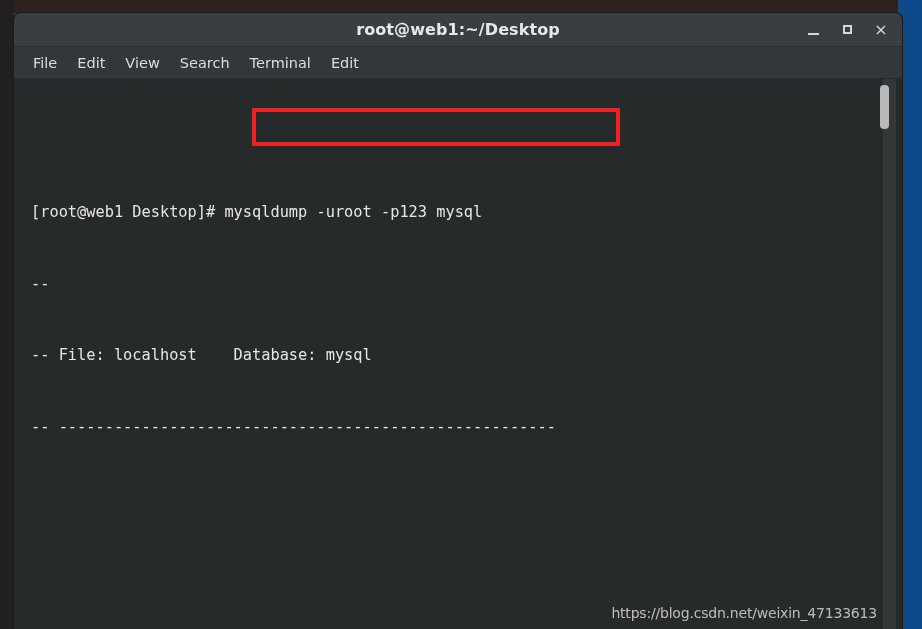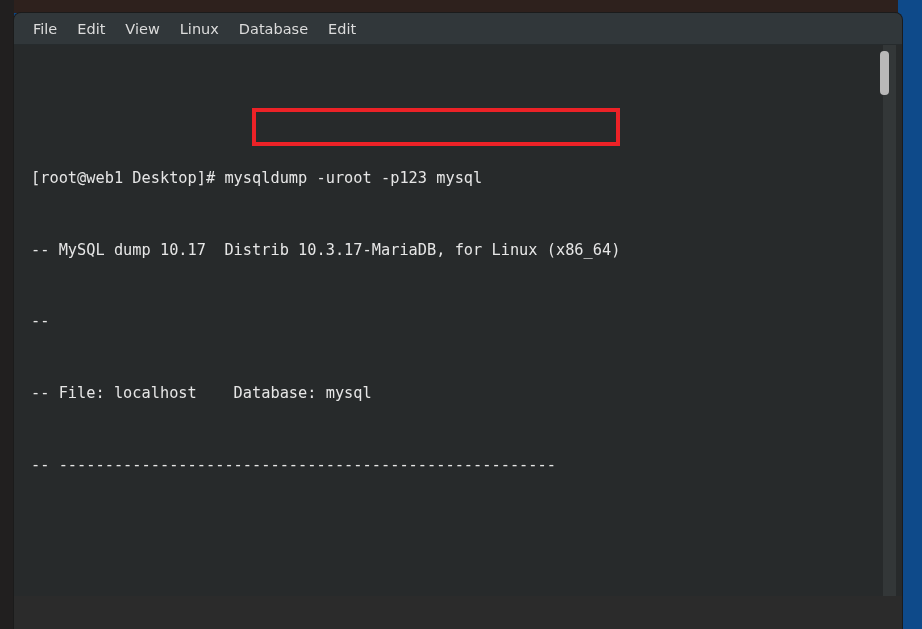--- a/index.html
+++ b/index.html
@@ -199,35 +199,48 @@
 </head>
 <body>
 
 <div id="desktop">
   <div id="desktop-top-strip"></div>
   <div id="desktop-left-strip"></div>
 </div>
 
 <div id="terminal-window">
 
+  <div id="titlebar">
+    <div id="window-title">root@web1:~/Desktop</div>
+    <div id="window-controls">
+      <div class="wc-btn">
+        <span class="wc-min-glyph"></span>
+      </div>
+      <div class="wc-btn">
+        <span class="wc-max-glyph"></span>
+      </div>
+      <div class="wc-btn">
+        <span class="wc-close-glyph">×</span>
+      </div>
+    </div>
+  </div>
 
   <div id="menubar">
     <div class="menu-item">File</div>
     <div class="menu-item">Edit</div>
     <div class="menu-item">View</div>
-    <div class="menu-item">Linux</div>
-    <div class="menu-item">Database</div>
+    <div class="menu-item">Search</div>
+    <div class="menu-item">Terminal</div>
     <div class="menu-item">Edit</div>
   </div>
 
   <div id="terminal-body">
     <div id="terminal-text">
       <div id="spacer-top"></div>
       <div class="line">[root@web1 Desktop]# mysqldump -uroot -p123 mysql</div>
-      <div class="line">-- MySQL dump 10.17  Distrib 10.3.17-MariaDB, for Linux (x86_64)</div>
       <div class="line">--</div>
       <div class="line">-- File: localhost    Database: mysql</div>
       <div class="line">-- ------------------------------------------------------</div>
       
       
       
       
       
       
       
@@ -238,16 +251,17 @@
       
       
       
       
     </div>
 
     <div id="scrollbar-track">
       <div id="scrollbar-thumb"></div>
     </div>
 
+    <div id="watermark">https://blog.csdn.net/weixin_47133613</div>
   </div>
 </div>
 
 <div id="highlight-box"></div>
 
 </body></html>

